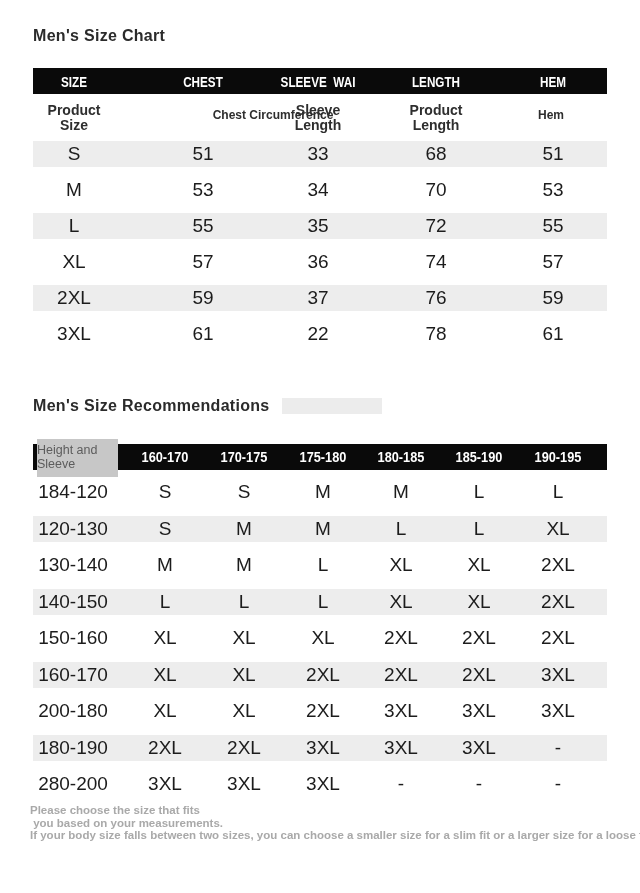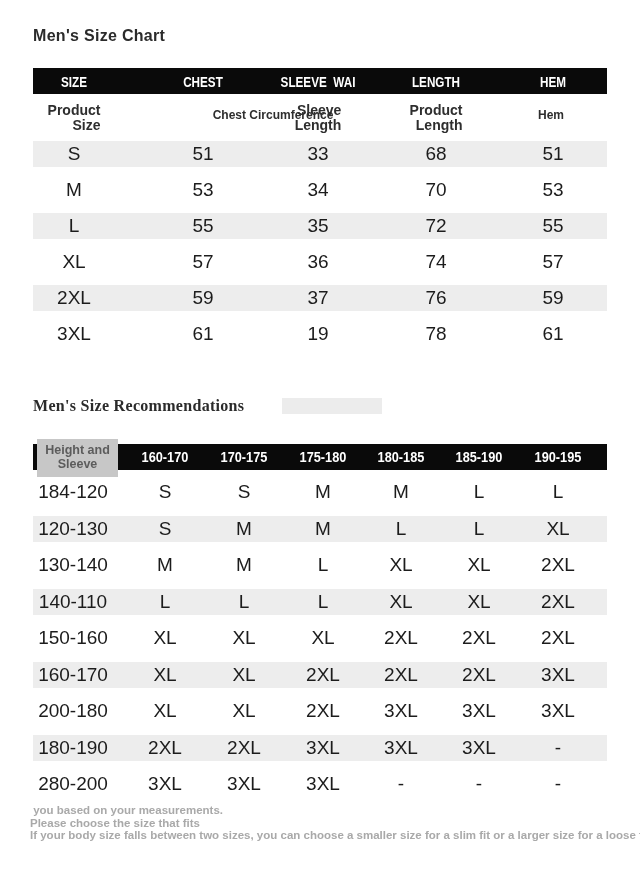--- a/index.html
+++ b/index.html
@@ -5,21 +5,21 @@
   html,body{margin:0;padding:0;background:#ffffff;}
   #canvas{
     position:relative;width:640px;height:893px;overflow:hidden;
     background:#ffffff;font-family:"Liberation Sans",sans-serif;
   }
   .page-title{
     position:absolute;left:33px;font-size:16px;font-weight:bold;color:#2b2b2b;
     letter-spacing:0.3px;z-index:2;white-space:nowrap;
   }
   #title1{top:27px;}
-  #title2{top:397px;font-family:Liberation Serif, serif;}
+  #title2{top:397px;}
   .smudge{position:absolute;background:#ececec;z-index:1;}
   #smudge-title2{left:282px;top:398px;width:100px;height:16px;}
 
   .tbl{position:absolute;left:33px;width:574px;}
   #table1{top:68px;}
   #table2{top:444px;}
 
   .bar{position:relative;height:26px;background:#0a0a0a;}
   .bar .h{
     position:absolute;top:0;height:26px;line-height:27px;color:#ffffff;
@@ -32,43 +32,43 @@
   .t1c0{left:41px;}.t1c1{left:170px;}.t1c2{left:285px;}.t1c3{left:403px;}.t1c4{left:520px;}
   
   .t2c0{left:40px;}.t2c1{left:132px;}.t2c2{left:211px;}.t2c3{left:290px;}
   .t2c4{left:368px;}.t2c5{left:446px;}.t2c6{left:525px;}
 
   .subhead{position:relative;height:42px;color:#2e2e2e;font-weight:bold;}
   .sh{
     position:absolute;text-align:center;font-size:14px;line-height:15px;
     transform:translateX(-50%);white-space:nowrap;
   }
-  .sh span{display:block;text-align:right;}
+  .sh span{display:block;}
   .sh.two{top:9px;}
   .sh.one{top:14px;font-size:12px;}
   .sh.chest{z-index:3;}
 
   .rows{position:relative;}
   #table2 .rows{margin-top:4px;}
   .row{
     position:relative;height:36px;padding:5px 0;box-sizing:border-box;
     background-clip:content-box;
   }
   #table2 .row{height:36.5px;padding:5.5px 0;}
   .row.alt{background-color:#ededed;}
   .row .c{
     position:absolute;top:0;height:36px;line-height:36px;
     transform:translateX(-50%);font-size:19px;color:#1c1c1c;white-space:nowrap;
   }
   #table2 .row .c{height:36.5px;line-height:36.5px;}
 
   .corner-box{
     position:absolute;left:4px;top:-5px;width:81px;height:38px;z-index:4;
-    background:#c7c7c7;color:#5c5c5c;font-weight:bold;font-size:12.5px;
-    line-height:13.5px;text-align:center;padding-top:5px;box-sizing:border-box;
+    background:#c7c7c7;color:#5c5c5c;font-weight:normal;font-size:12.5px;
+    line-height:13.5px;text-align:left;padding-top:5px;box-sizing:border-box;
   }
   .corner-box span{display:block;}
 
   #footer{
     position:absolute;left:30px;top:804px;width:600px;color:#a9a9a9;
     font-weight:bold;font-size:11.5px;line-height:12.5px;z-index:2;
   }
   #footer span{display:block;white-space:pre;}
 </style>
 </head>
@@ -140,21 +140,21 @@
       <div class="row alt">
         <span class="c t1c0">2XL</span>
         <span class="c t1c1">59</span>
         <span class="c t1c2">37</span>
         <span class="c t1c3">76</span>
         <span class="c t1c4">59</span>
       </div>
       <div class="row">
         <span class="c t1c0">3XL</span>
         <span class="c t1c1">61</span>
-        <span class="c t1c2">19</span>
+        <span class="c t1c2">22</span>
         <span class="c t1c3">78</span>
         <span class="c t1c4">61</span>
       </div>
     </div>
   </div>
 
   <div id="smudge-title2" class="smudge"></div>
   <div id="title2" class="page-title">Men's Size Recommendations</div>
 
   <div id="table2" class="tbl">
@@ -193,21 +193,21 @@
       <div class="row">
         <span class="c t2c0">130-140</span>
         <span class="c t2c1">M</span>
         <span class="c t2c2">M</span>
         <span class="c t2c3">L</span>
         <span class="c t2c4">XL</span>
         <span class="c t2c5">XL</span>
         <span class="c t2c6">2XL</span>
       </div>
       <div class="row alt">
-        <span class="c t2c0">140-110</span>
+        <span class="c t2c0">140-150</span>
         <span class="c t2c1">L</span>
         <span class="c t2c2">L</span>
         <span class="c t2c3">L</span>
         <span class="c t2c4">XL</span>
         <span class="c t2c5">XL</span>
         <span class="c t2c6">2XL</span>
       </div>
       <div class="row">
         <span class="c t2c0">150-160</span>
         <span class="c t2c1">XL</span>
@@ -250,18 +250,18 @@
         <span class="c t2c2">3XL</span>
         <span class="c t2c3">3XL</span>
         <span class="c t2c4">-</span>
         <span class="c t2c5">-</span>
         <span class="c t2c6">-</span>
       </div>
     </div>
   </div>
 
   <div id="footer">
+    <span>Please choose the size that fits</span>
     <span> you based on your measurements.</span>
-    <span>Please choose the size that fits</span>
     <span>If your body size falls between two sizes, you can choose a smaller size for a slim fit or a larger size for a loose fit.</span>
   </div>
 
 </div>
 
 </body></html>

